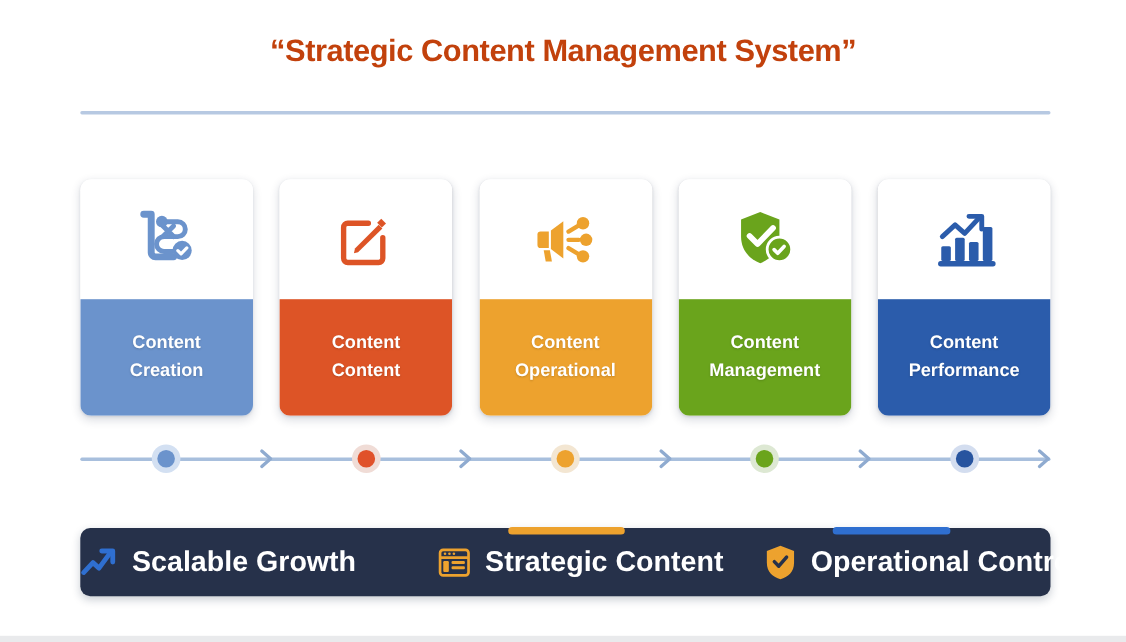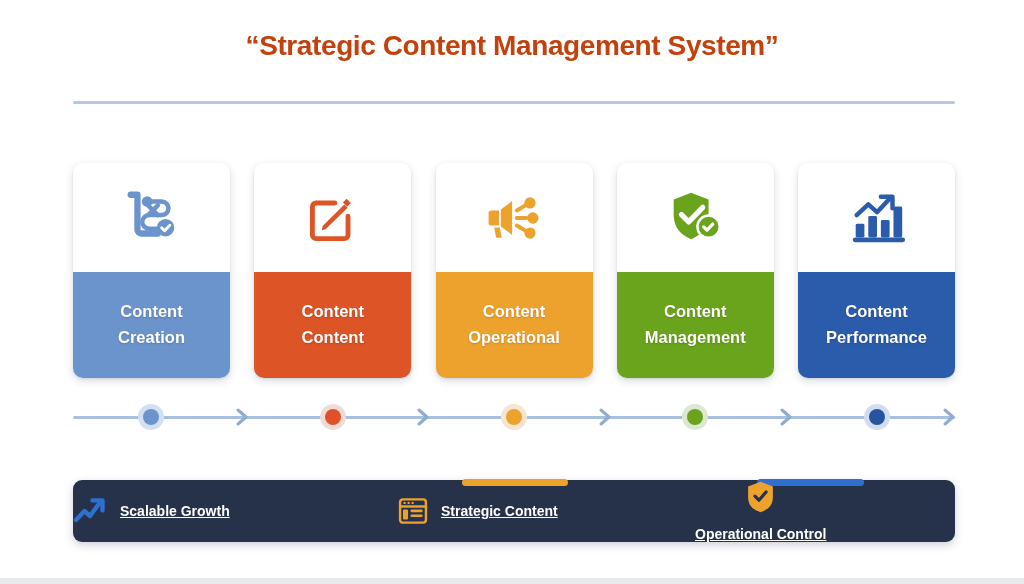--- a/index.html
+++ b/index.html
@@ -132,27 +132,26 @@
   .fitem {
     position: absolute;
     display: flex;
     align-items: center;
     gap: 13px;
     top: 50%;
     transform: translateY(-50%);
   }
   .fitem:nth-of-type(2) { left: 42px; }
   .fitem:nth-of-type(3) { left: 325px; }
-  .fitem:nth-of-type(4) { left: 622px; flex-direction: column; }
+  .fitem:nth-of-type(4) { left: 622px; }
   .fitem .flabel {
     color: #ffffff;
-    font-size: 14px;
+    font-size: 26px;
     font-weight: 700;
     white-space: nowrap;
-    text-decoration: underline;
   }
   .fitem .ficon { display: flex; }
 
   
   .bottom-strip {
     position: absolute;
     left: 0; bottom: 0;
     width: 1024px; height: 6px;
     background: #e9eaec;
   }

